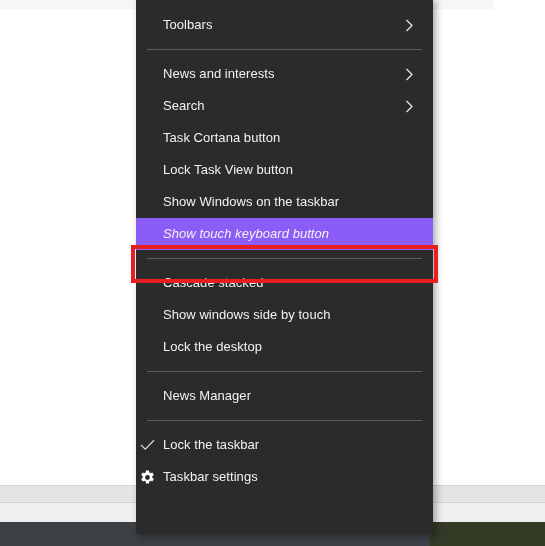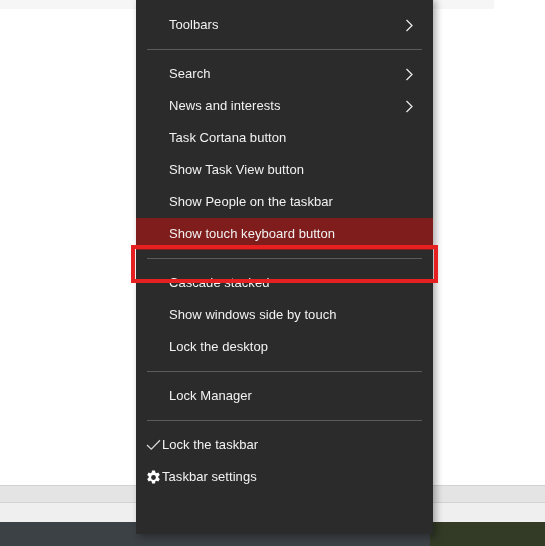--- a/index.html
+++ b/index.html
@@ -85,55 +85,57 @@
     box-shadow: 3px 3px 7px rgba(0,0,0,0.33);
     overflow: hidden;
     z-index: 10;
   }
 
   .menu-item {
     position: relative;
     height: 32px;
     display: flex;
     align-items: center;
-    padding: 0 10px 0 6px;
+    padding: 0 10px 0 0;
     box-sizing: border-box;
     cursor: default;
   }
   .menu-item .item-icon {
     width: 17px;
     min-width: 17px;
     height: 32px;
     display: flex;
     align-items: center;
     justify-content: center;
     margin-left: 3px;
   }
   .menu-item .item-label {
     color: #f2f2f2;
     font-size: 13px;
     line-height: 32px;
     letter-spacing: 0.05px;
     white-space: nowrap;
+    margin-left: 7px;
   }
   .menu-item.no-icon .item-label {
     margin-left: 27px;
   }
   .menu-item .chevron {
     margin-left: auto;
     margin-right: 9px;
     width: 10px;
     height: 14px;
     display: flex;
     align-items: center;
     justify-content: center;
   }
 
   .menu-item.highlighted {
-    background: #7f1d1d;
+    background: #8b5cf6;
+    font-style: italic;
   }
 
   .menu-separator {
     height: 1px;
     background: #6d6d6d;
     margin: 8px 11px 8px 11px;
     opacity: 0.72;
   }
 
   
@@ -174,64 +176,64 @@
     <span class="chevron">
       <svg width="9" height="13" viewBox="0 0 9 13">
           <path d="M1.5 1 L7 6.5 L1.5 12" fill="none" stroke="#e8e8e8" stroke-width="1.3"></path>
         </svg>
     </span>
   </div>
 
   <div class="menu-separator"></div>
 
   <div class="menu-item no-icon">
+    <span class="item-label">News and interests</span>
+    <span class="chevron">
+      <svg width="9" height="13" viewBox="0 0 9 13">
+          <path d="M1.5 1 L7 6.5 L1.5 12" fill="none" stroke="#e8e8e8" stroke-width="1.3"></path>
+        </svg>
+    </span>
+  </div>
+  <div class="menu-item no-icon">
     <span class="item-label">Search</span>
     <span class="chevron">
       <svg width="9" height="13" viewBox="0 0 9 13">
           <path d="M1.5 1 L7 6.5 L1.5 12" fill="none" stroke="#e8e8e8" stroke-width="1.3"></path>
         </svg>
     </span>
   </div>
   <div class="menu-item no-icon">
-    <span class="item-label">News and interests</span>
-    <span class="chevron">
-      <svg width="9" height="13" viewBox="0 0 9 13">
-          <path d="M1.5 1 L7 6.5 L1.5 12" fill="none" stroke="#e8e8e8" stroke-width="1.3"></path>
-        </svg>
-    </span>
-  </div>
-  <div class="menu-item no-icon">
     <span class="item-label">Task Cortana button</span>
   </div>
   <div class="menu-item no-icon">
-    <span class="item-label">Show Task View button</span>
-  </div>
-  <div class="menu-item no-icon">
-    <span class="item-label">Show People on the taskbar</span>
+    <span class="item-label">Lock Task View button</span>
+  </div>
+  <div class="menu-item no-icon">
+    <span class="item-label">Show Windows on the taskbar</span>
   </div>
   <div class="menu-item no-icon highlighted">
     <span class="item-label">Show touch keyboard button</span>
   </div>
 
   <div class="menu-separator"></div>
 
   <div class="menu-item no-icon">
     <span class="item-label">Cascade stacked</span>
   </div>
   <div class="menu-item no-icon">
     <span class="item-label">Show windows side by touch</span>
   </div>
   <div class="menu-item no-icon">
     <span class="item-label">Lock the desktop</span>
   </div>
 
   <div class="menu-separator"></div>
 
   <div class="menu-item no-icon">
-    <span class="item-label">Lock Manager</span>
+    <span class="item-label">News Manager</span>
   </div>
 
   <div class="menu-separator"></div>
 
   <div class="menu-item">
     <span class="item-icon">
       <svg width="15" height="12" viewBox="0 0 15 12">
           <path d="M1 6 L5.3 10.2 L14 1.2" fill="none" stroke="#d8d8d8" stroke-width="1.25"></path>
         </svg>
     </span>

